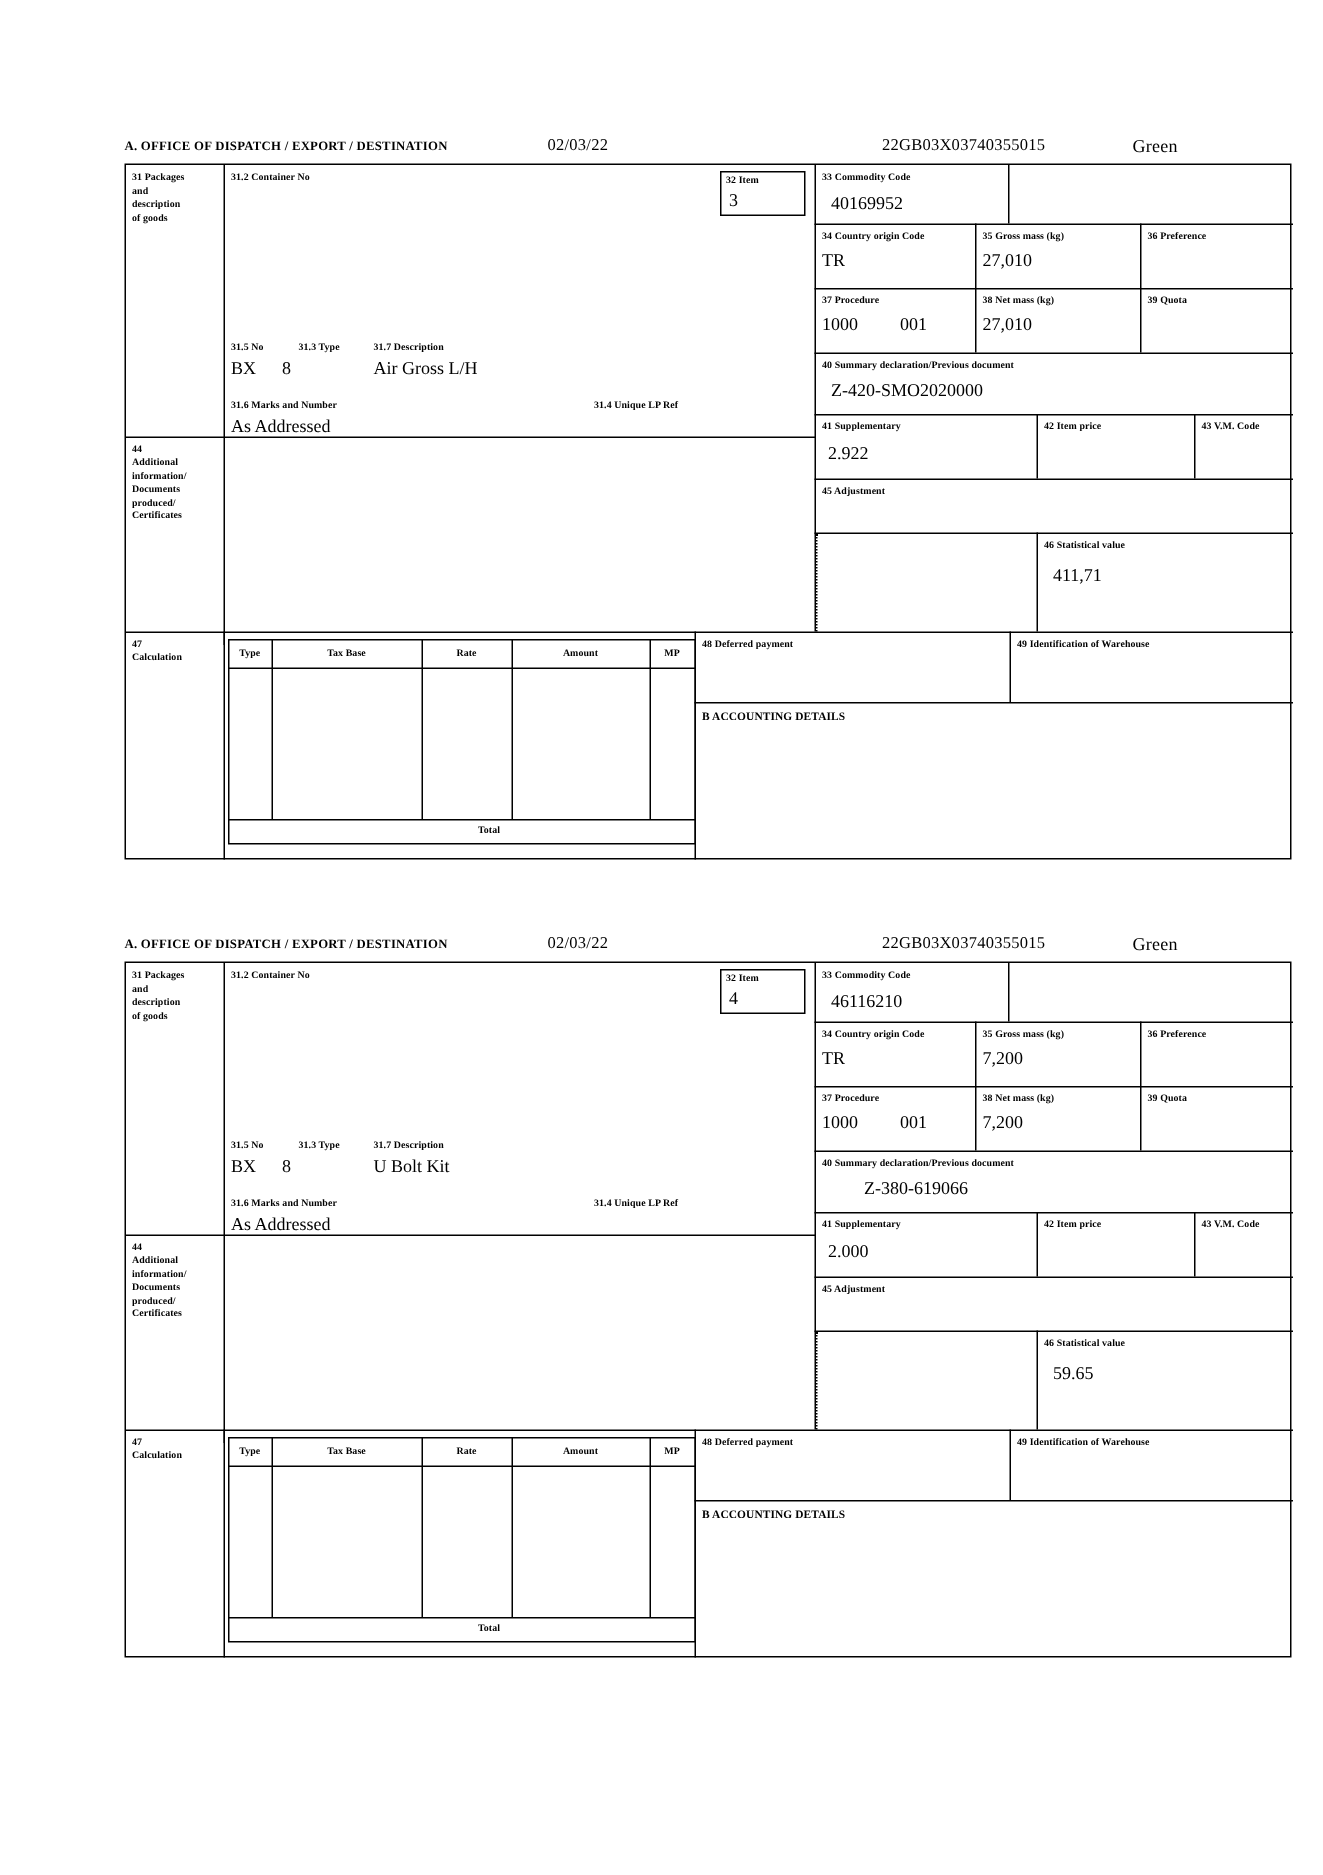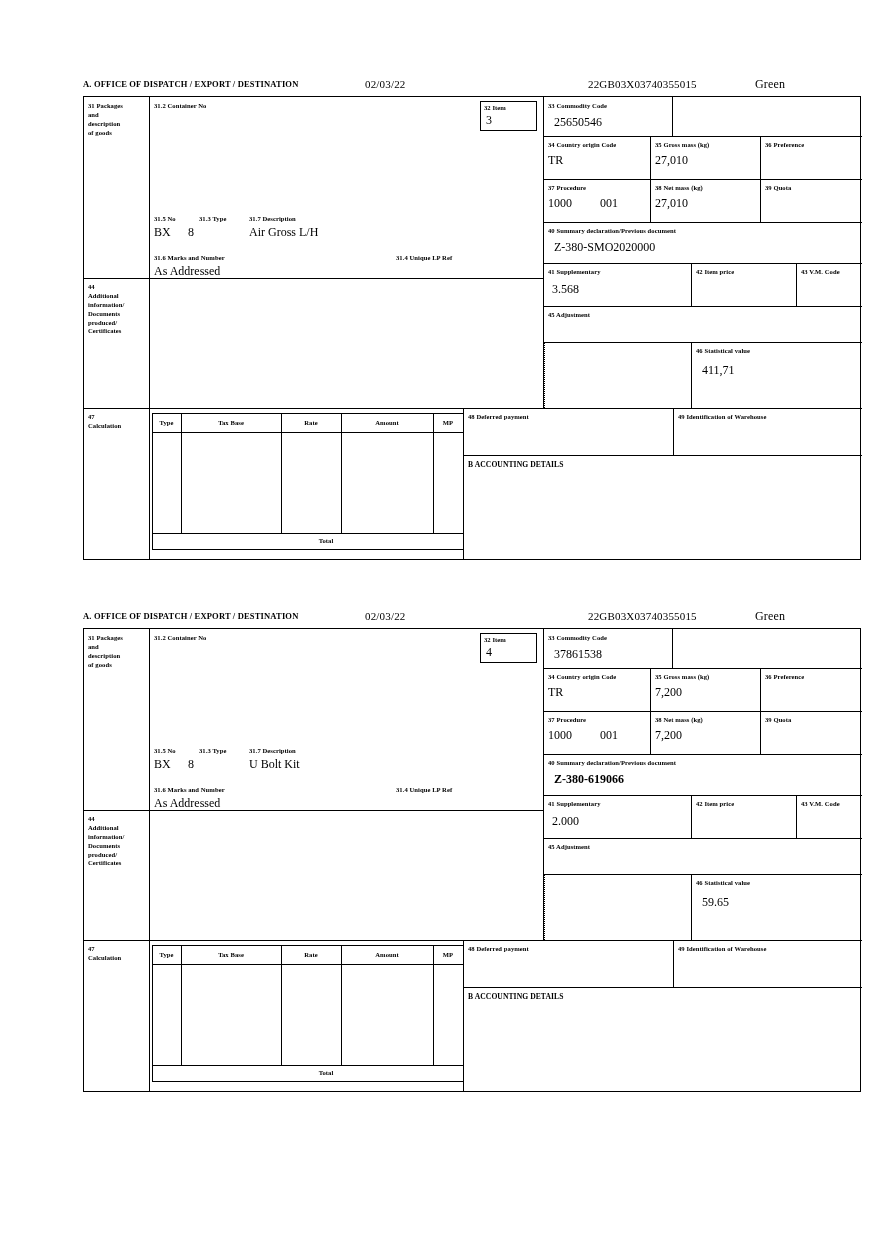--- a/index.html
+++ b/index.html
@@ -27,20 +27,21 @@
   .form.first { top: 78px; }
   .form.second { top: 610px; }
 
   
   .hdr {
     position: relative;
     height: 18px;
     font-size: 8.5px;
     font-weight: bold;
     letter-spacing: 0.02em;
+    margin-top: 13px;
   }
   .hdr .office {
     position: absolute;
     left: 0; top: 1px;
   }
   .hdr .date {
     position: absolute;
     left: 282px; top: 0px;
     font-family: "Liberation Serif", serif;
     font-size: 11px;
@@ -155,21 +156,21 @@
       <div class="cell lbl" style="left:4px; top:186px; width:62px; white-space:pre-line;">44
 Additional
 information/
 Documents
 produced/
 Certificates</div>
 
       <div class="vline" style="left:459px; top:0; height:311px;"></div>
 
       <div class="cell lbl" style="left:464px; top:5px;">33 Commodity Code</div>
-      <div class="cell val" style="left:470px; top:18px;">25650546</div>
+      <div class="cell val" style="left:470px; top:18px;">40169952</div>
       <div class="vline" style="left:588px; top:0; height:39px;"></div>
       <div class="hline" style="left:459px; top:39px; width:319px;"></div>
 
       <div class="cell lbl" style="left:464px; top:44px;">34 Country origin Code</div>
       <div class="cell val" style="left:464px; top:56px;">TR</div>
       <div class="vline" style="left:566px; top:39px; height:43px;"></div>
       <div class="cell lbl" style="left:571px; top:44px;">35 Gross mass (kg)</div>
       <div class="cell val" style="left:571px; top:56px;">27,010</div>
       <div class="vline" style="left:676px; top:39px; height:43px;"></div>
       <div class="cell lbl" style="left:681px; top:44px;">36 Preference</div>
@@ -181,25 +182,25 @@
       <div class="cell val" style="left:516px; top:99px;">001</div>
       <div class="vline" style="left:566px; top:82px; height:43px;"></div>
       <div class="cell lbl" style="left:571px; top:87px;">38 Net mass (kg)</div>
       <div class="cell val" style="left:571px; top:99px;">27,010</div>
       <div class="vline" style="left:676px; top:82px; height:43px;"></div>
       <div class="cell lbl" style="left:681px; top:87px;">39 Quota</div>
       <div class="cell val" style="left:681px; top:99px;"></div>
       <div class="hline" style="left:459px; top:125px; width:319px;"></div>
 
       <div class="cell lbl" style="left:464px; top:130px;">40 Summary declaration/Previous document</div>
-      <div class="cell val" style="left:470px; top:143px;">Z-380-SMO2020000</div>
+      <div class="cell val" style="left:470px; top:143px;">Z-420-SMO2020000</div>
       <div class="hline" style="left:459px; top:166px; width:319px;"></div>
 
       <div class="cell lbl" style="left:464px; top:171px;">41 Supplementary</div>
-      <div class="cell val" style="left:468px; top:185px;">3.568</div>
+      <div class="cell val" style="left:468px; top:185px;">2.922</div>
       <div class="vline" style="left:607px; top:166px; height:43px;"></div>
       <div class="cell lbl" style="left:612px; top:171px;">42 Item price</div>
       <div class="cell val" style="left:612px; top:185px;"></div>
       <div class="vline" style="left:712px; top:166px; height:43px;"></div>
       <div class="cell lbl" style="left:717px; top:171px;">43 V.M. Code</div>
       <div class="cell val" style="left:717px; top:185px;"></div>
       <div class="hline" style="left:459px; top:209px; width:319px;"></div>
 
       <div class="cell lbl" style="left:464px; top:214px;">45 Adjustment</div>
       <div class="cell val" style="left:468px; top:226px;"></div>
@@ -290,21 +291,21 @@
       <div class="cell lbl" style="left:4px; top:186px; width:62px; white-space:pre-line;">44
 Additional
 information/
 Documents
 produced/
 Certificates</div>
 
       <div class="vline" style="left:459px; top:0; height:311px;"></div>
 
       <div class="cell lbl" style="left:464px; top:5px;">33 Commodity Code</div>
-      <div class="cell val" style="left:470px; top:18px;">37861538</div>
+      <div class="cell val" style="left:470px; top:18px;">46116210</div>
       <div class="vline" style="left:588px; top:0; height:39px;"></div>
       <div class="hline" style="left:459px; top:39px; width:319px;"></div>
 
       <div class="cell lbl" style="left:464px; top:44px;">34 Country origin Code</div>
       <div class="cell val" style="left:464px; top:56px;">TR</div>
       <div class="vline" style="left:566px; top:39px; height:43px;"></div>
       <div class="cell lbl" style="left:571px; top:44px;">35 Gross mass (kg)</div>
       <div class="cell val" style="left:571px; top:56px;">7,200</div>
       <div class="vline" style="left:676px; top:39px; height:43px;"></div>
       <div class="cell lbl" style="left:681px; top:44px;">36 Preference</div>
@@ -316,21 +317,21 @@
       <div class="cell val" style="left:516px; top:99px;">001</div>
       <div class="vline" style="left:566px; top:82px; height:43px;"></div>
       <div class="cell lbl" style="left:571px; top:87px;">38 Net mass (kg)</div>
       <div class="cell val" style="left:571px; top:99px;">7,200</div>
       <div class="vline" style="left:676px; top:82px; height:43px;"></div>
       <div class="cell lbl" style="left:681px; top:87px;">39 Quota</div>
       <div class="cell val" style="left:681px; top:99px;"></div>
       <div class="hline" style="left:459px; top:125px; width:319px;"></div>
 
       <div class="cell lbl" style="left:464px; top:130px;">40 Summary declaration/Previous document</div>
-      <div class="cell val" style="left:470px; top:143px;font-weight:bold;">Z-380-619066</div>
+      <div class="cell val" style="left:492px; top:143px;">Z-380-619066</div>
       <div class="hline" style="left:459px; top:166px; width:319px;"></div>
 
       <div class="cell lbl" style="left:464px; top:171px;">41 Supplementary</div>
       <div class="cell val" style="left:468px; top:185px;">2.000</div>
       <div class="vline" style="left:607px; top:166px; height:43px;"></div>
       <div class="cell lbl" style="left:612px; top:171px;">42 Item price</div>
       <div class="cell val" style="left:612px; top:185px;"></div>
       <div class="vline" style="left:712px; top:166px; height:43px;"></div>
       <div class="cell lbl" style="left:717px; top:171px;">43 V.M. Code</div>
       <div class="cell val" style="left:717px; top:185px;"></div>

